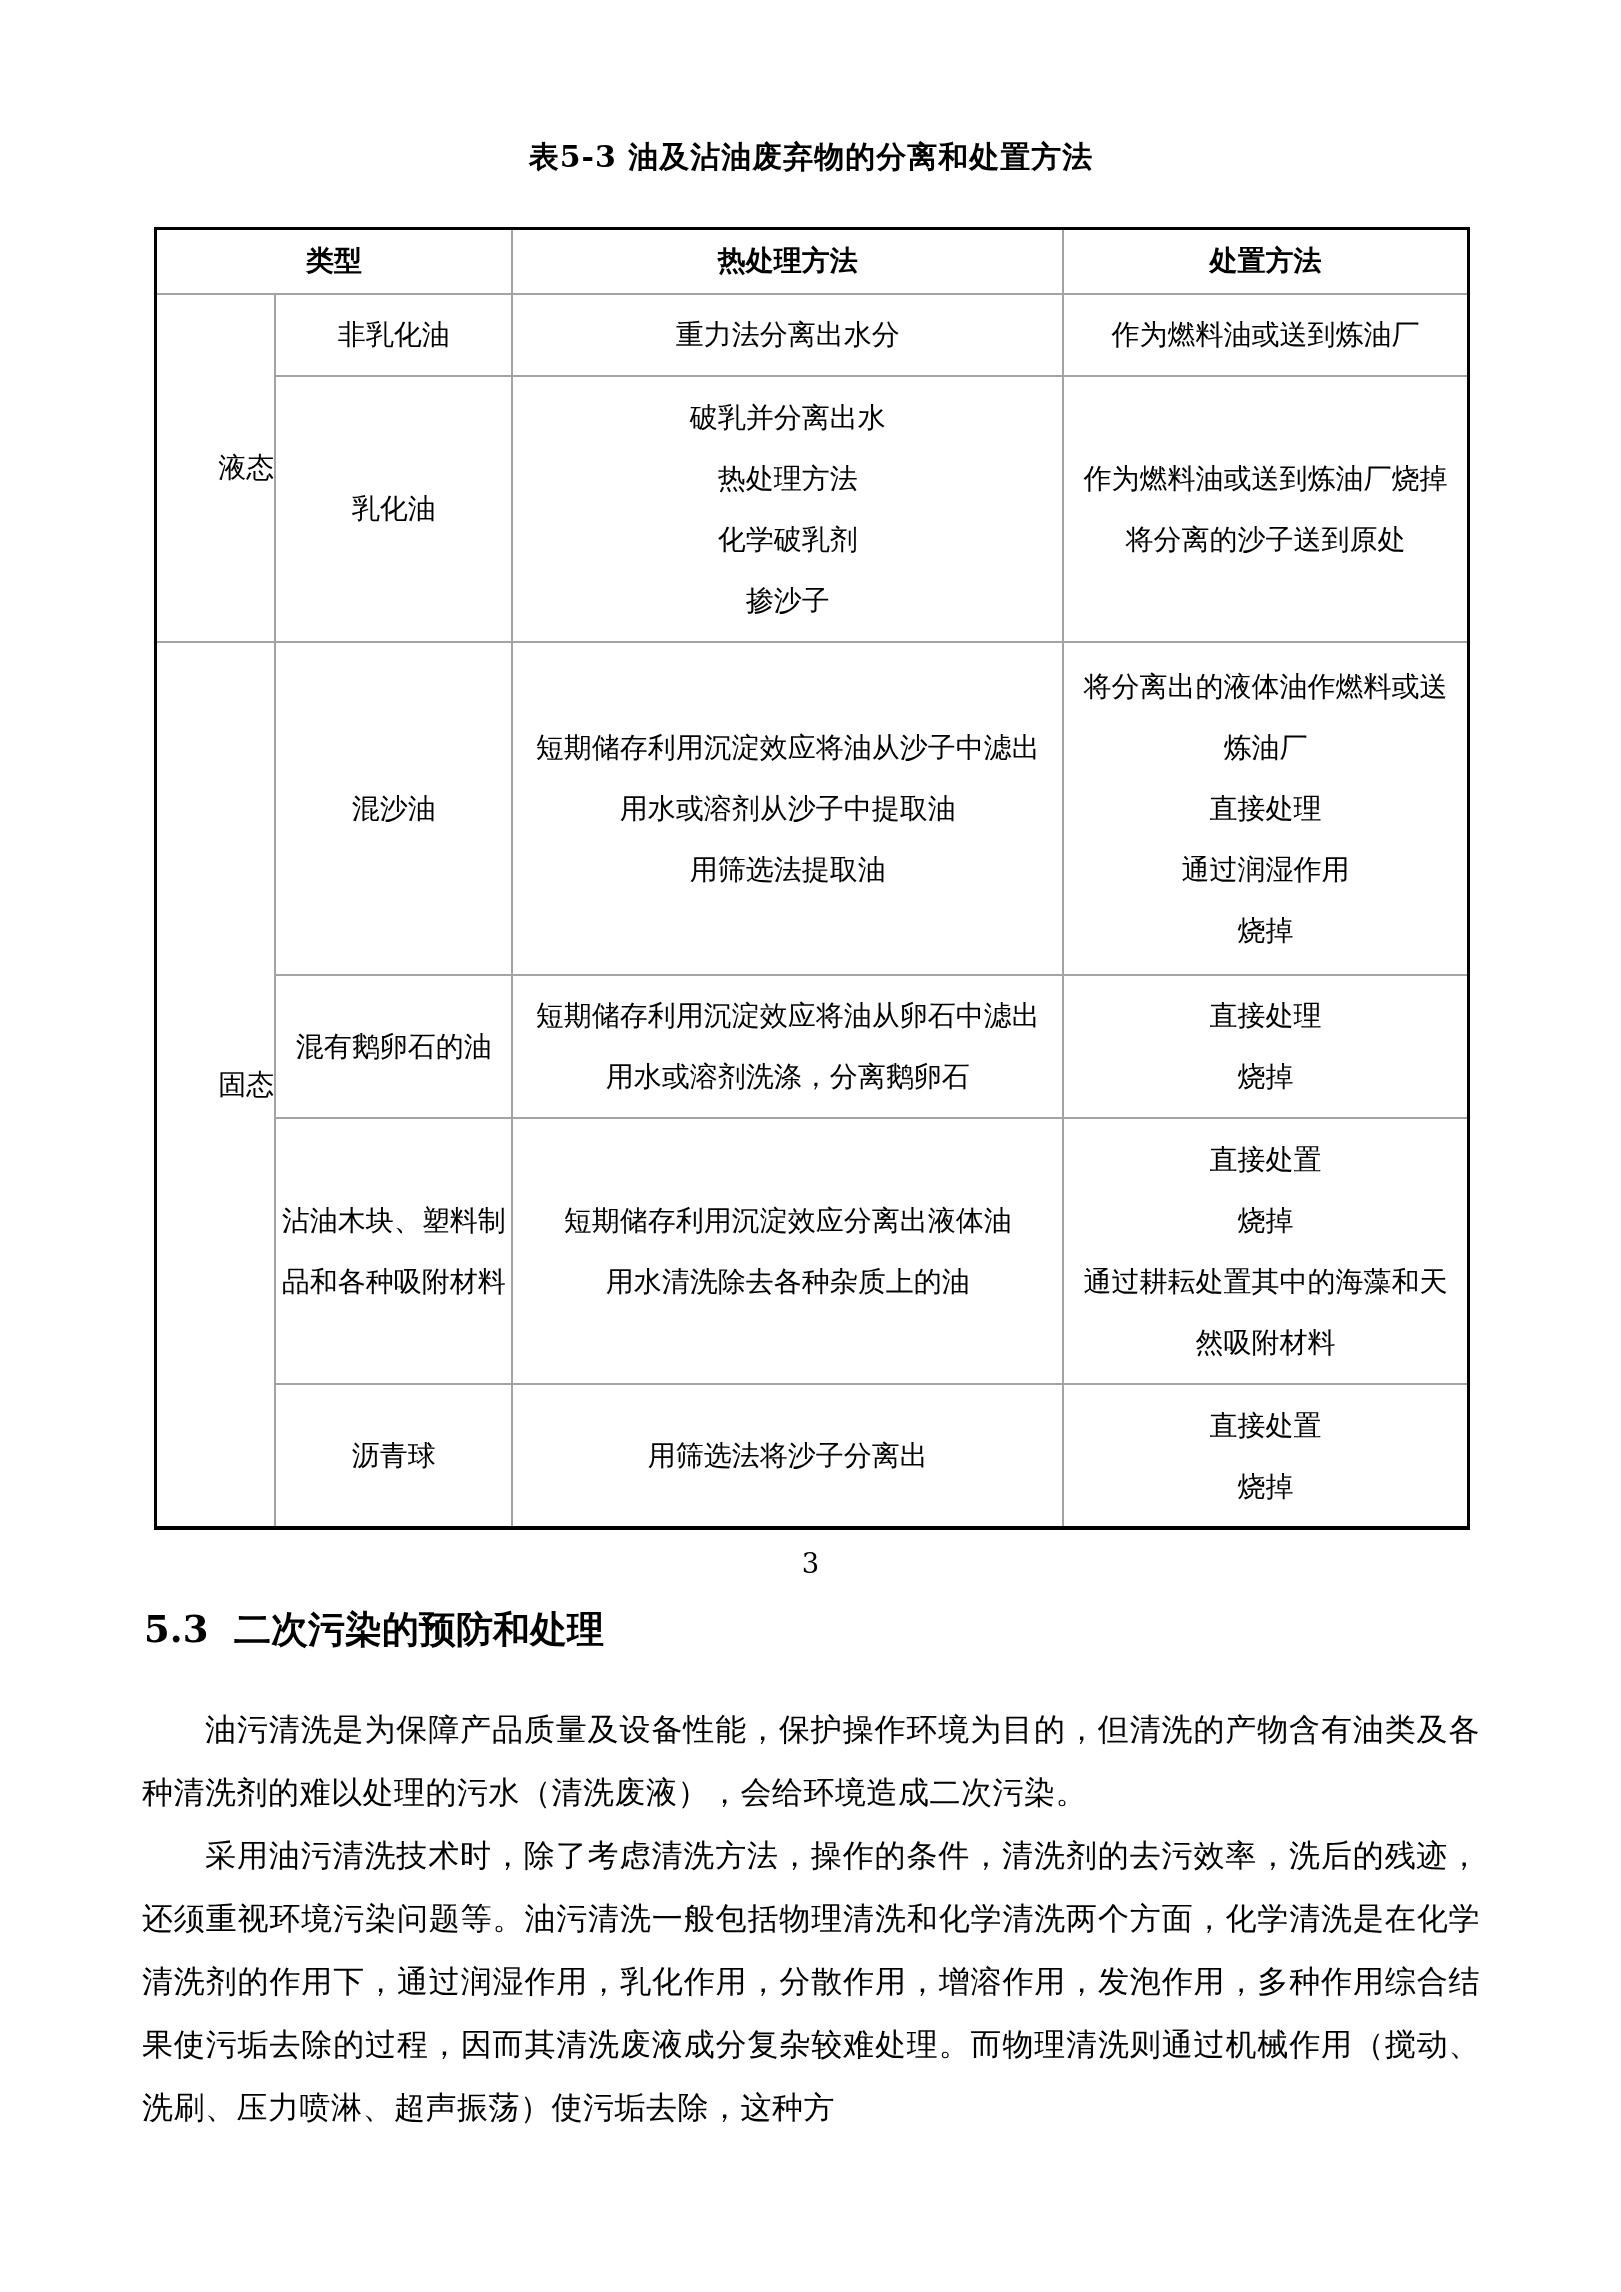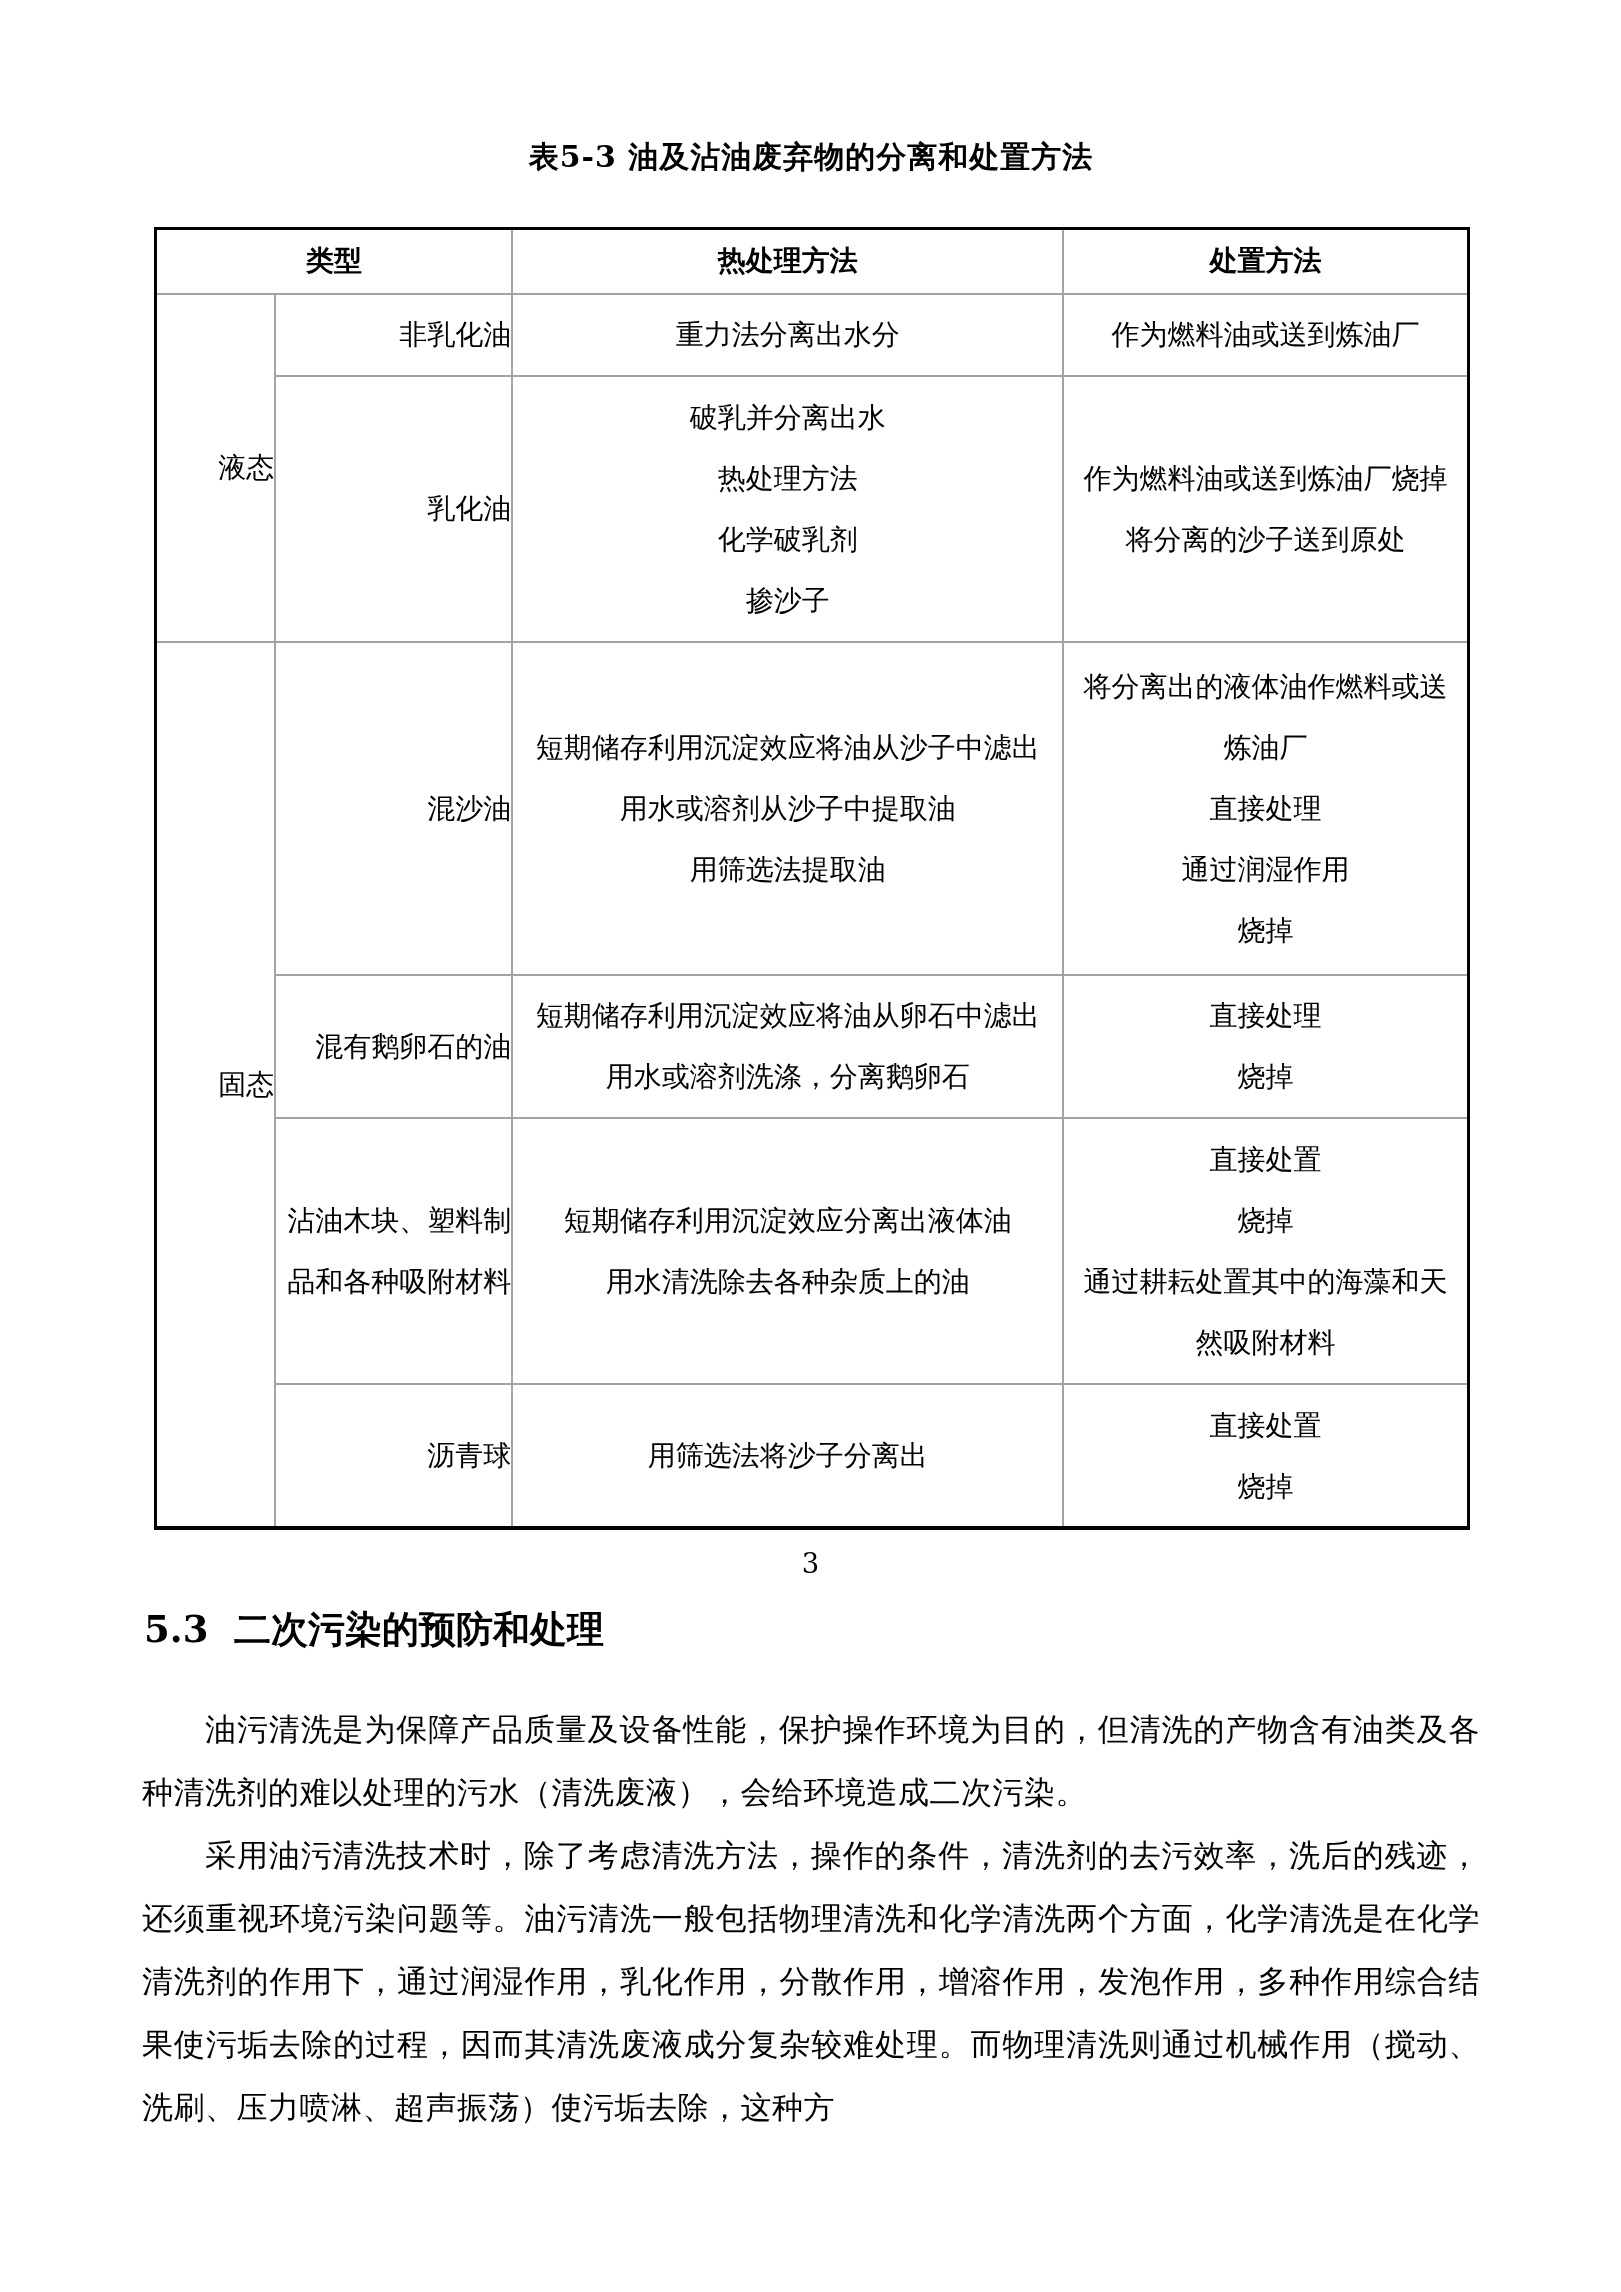--- a/index.html
+++ b/index.html
@@ -38,21 +38,21 @@
     font-size:28px;
     vertical-align:middle;
     overflow:hidden;
   }
   table.oil-table th{
     font-weight:bold;
     border-bottom-width:2.9px;
     text-align:center;
   }
   .state-cell{text-align:right;line-height:61px;}
-  .type-cell{text-align:right;line-height:61px;padding:0 7.8px;}
+  .type-cell{text-align:center;line-height:61px;padding:0 7.8px;}
   .lines{padding:9.8px 13.7px;}
   .tline{line-height:61px;text-align:center;}
   .section-heading{
     margin:78px 0 0 2px;
     font-size:37px;
     line-height:43px;
     font-weight:bold;
   }
   .heading-num{margin-right:25.5px;font-family:"DejaVu Serif","Liberation Serif",serif;}
   .body-text{margin-top:47px;}

